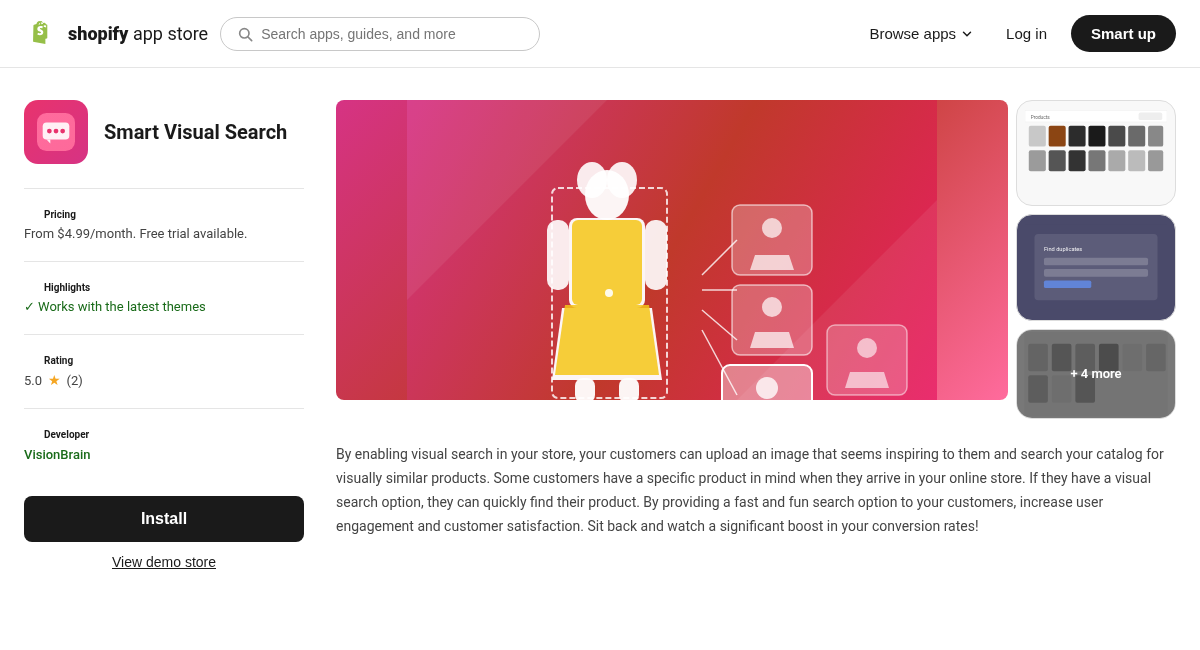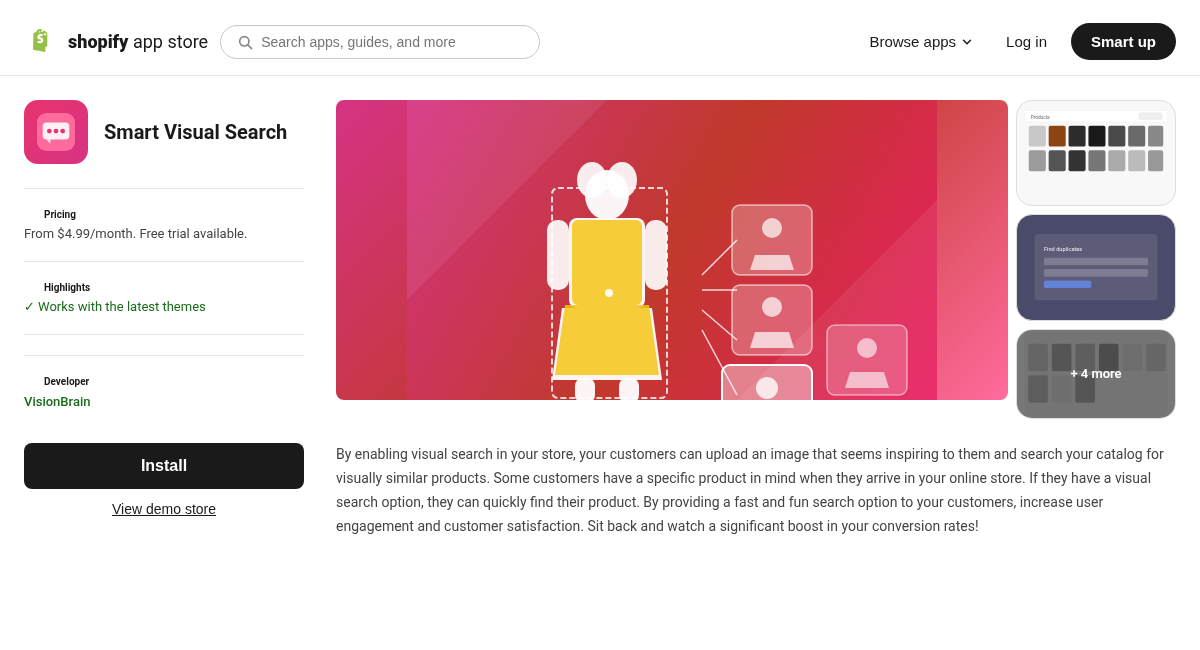--- a/index.html
+++ b/index.html
@@ -2,21 +2,21 @@
 <html><head>
   <meta charset="utf-8">
   <style>
     * { box-sizing: border-box; margin: 0; padding: 0; }
     body { font-family: -apple-system, BlinkMacSystemFont, 'Segoe UI', Roboto, sans-serif; background: #fff; color: #1a1a1a; font-size: 14px; }
 
     
     .header {
       display: flex; align-items: center; justify-content: space-between;
       padding: 0 24px; height: 68px; border-bottom: 1px solid #e5e5e5;
-      position: sticky; top: 8px; background: #fff; z-index: 100;
+      position: sticky; top: 0; background: #fff; z-index: 100;
     }
     .header-left { display: flex; align-items: center; gap: 12px; }
     .logo-wrapper { display: flex; align-items: center; gap: 8px; }
     .logo-bag { width: 36px; height: 36px; }
     .logo-text { font-size: 18px; font-weight: 600; color: #1a1a1a; }
     .logo-text span { font-weight: 400; }
     .search-bar {
       display: flex; align-items: center; gap: 8px;
       border: 1.5px solid #c8c8c8; border-radius: 24px;
       padding: 8px 16px; width: 320px; background: #fff;
@@ -175,20 +175,28 @@
 
     <div class="divider"></div>
 
     <div class="sidebar-section">
       <div class="sidebar-label">Highlights</div>
       <div class="highlight-check">✓ Works with the latest themes</div>
     </div>
 
     <div class="divider"></div>
 
+    <div class="sidebar-section">
+      <div class="sidebar-label">Rating</div>
+      <div class="rating-row">
+        <span>5.0</span>
+        <span class="stars">★</span>
+        <span>(2)</span>
+      </div>
+    </div>
 
     <div class="divider"></div>
 
     <div class="sidebar-section">
       <div class="sidebar-label">Developer</div>
       <a href="#" class="developer-link">VisionBrain</a>
     </div>
 
     <button class="install-btn">Install</button>
     <button class="demo-btn">View demo store</button>

